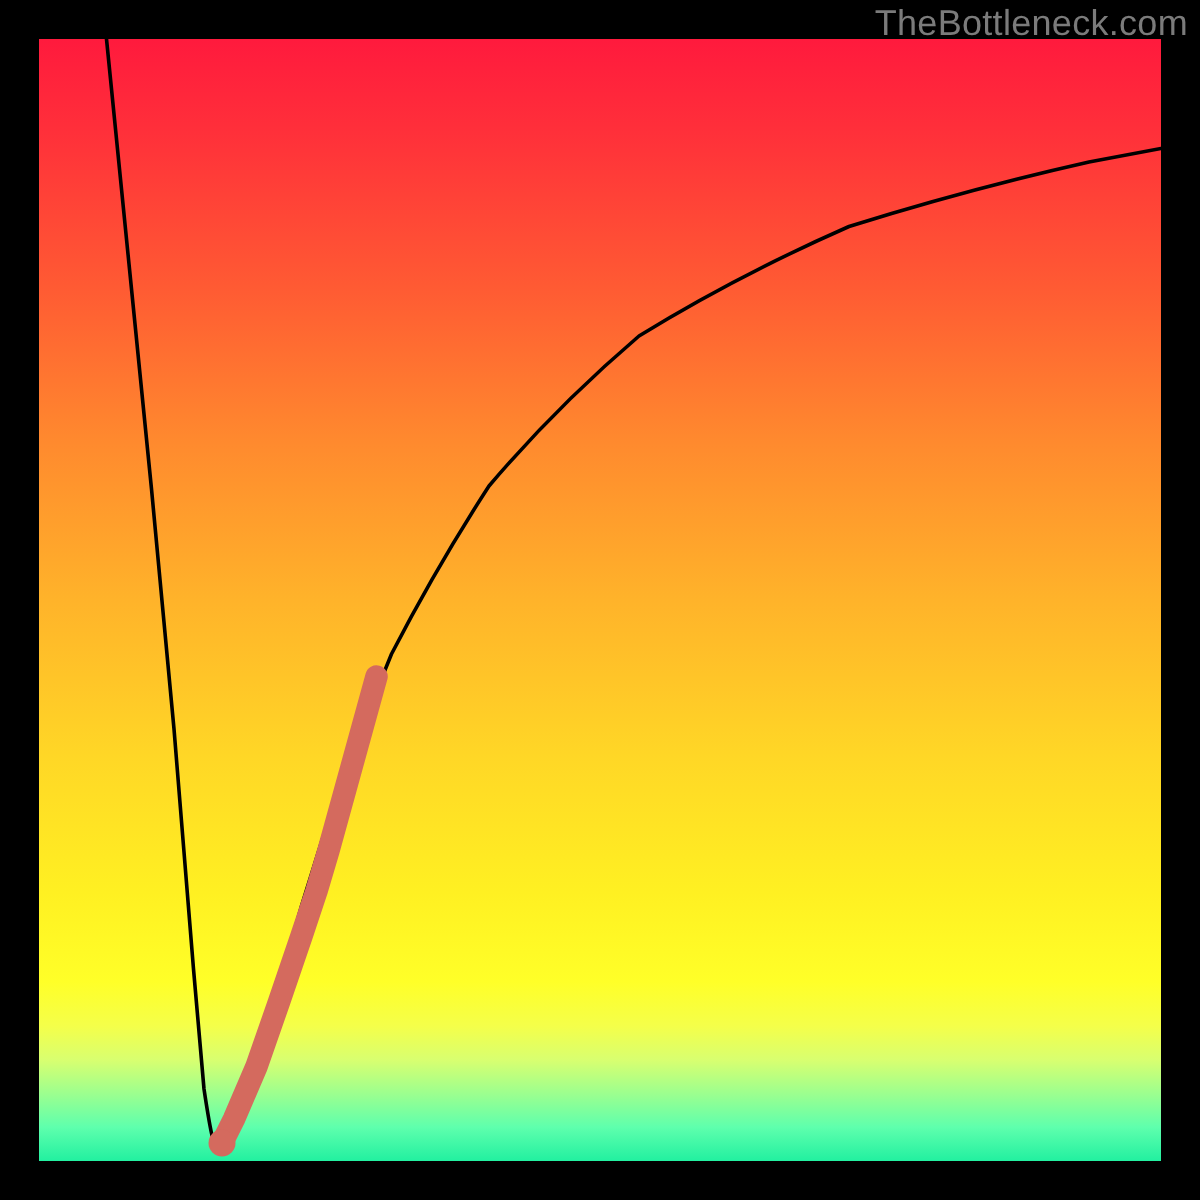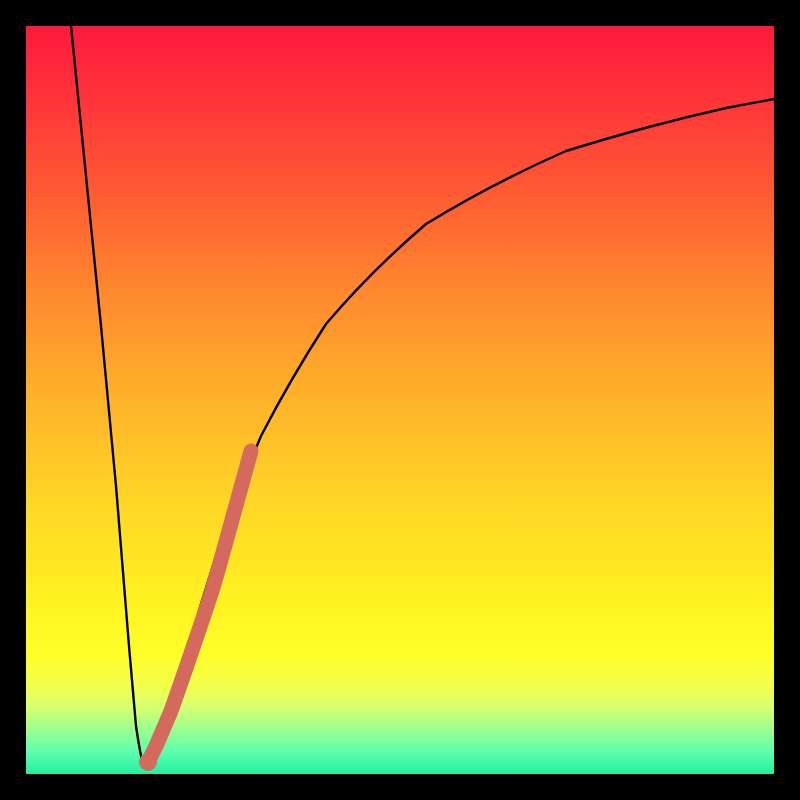--- a/index.html
+++ b/index.html
@@ -97,13 +97,14 @@
                L 185 568
                L 193 541
                L 201 512
                L 209 483
                L 217 454
                L 225 425" fill="none" stroke="#d46a5e" stroke-width="15" stroke-linecap="round" stroke-linejoin="round"></path>
       <circle cx="122" cy="736" r="9" fill="#d46a5e"></circle>
     </svg>
   </div>
 
+  <div class="attribution">TheBottleneck.com</div>
 </div>
 
 </body></html>

